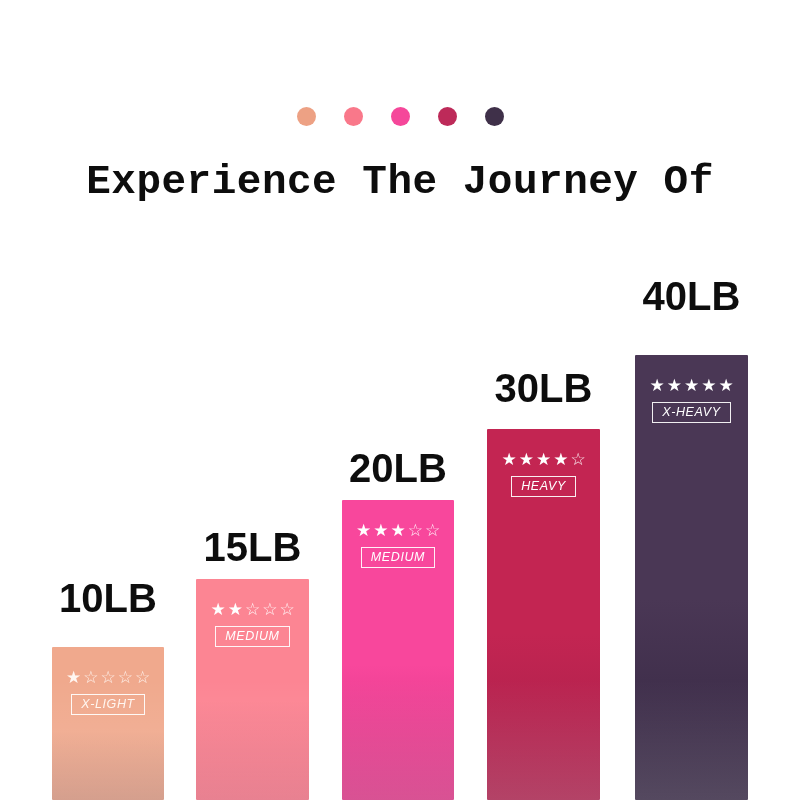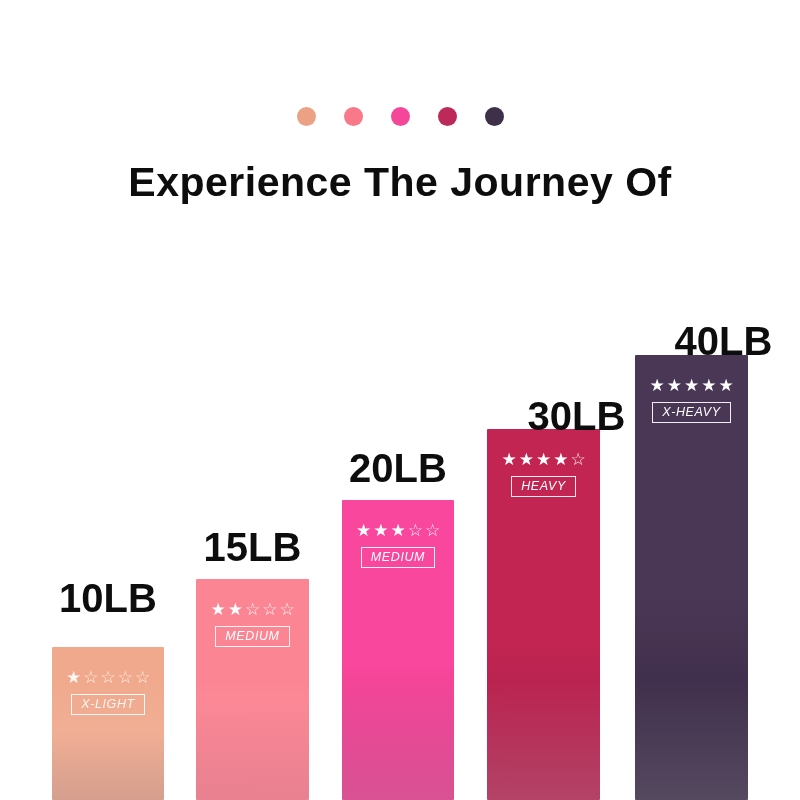--- a/index.html
+++ b/index.html
@@ -40,20 +40,21 @@
     position: absolute;
     top: 148px;
     left: 0;
     width: 800px;
     text-align: center;
     color: #0d0d0d;
     font-weight: bold;
     font-size: 41px;
     line-height: 68px;
     letter-spacing: 0.5px;
+    font-family: Liberation Mono, monospace;
   }
   .heading .line {
     display: block;
     white-space: nowrap;
   }
 
   
   .chart {
     position: absolute;
     left: 0;
@@ -197,32 +198,32 @@
         <div class="bar-inner" style="top: 22px;">
           <div class="stars">
             <span class="star">★</span>
             <span class="star">★</span>
             <span class="star">★</span>
             <span class="star">★</span>
             <span class="star empty">☆</span>
           </div>
           <div class="level-badge">HEAVY</div>
         </div>
-        <div class="bar-weight" style="bottom: 364px; margin-left: 33px;">30LB</div>
+        <div class="bar-weight" style="bottom: 392px;">30LB</div>
       </div>
       <div class="bar-group b4" style="left: 635px; width: 113px; height: 445px;">
         <div class="bar" style="height: 445px; background: linear-gradient(rgb(74, 55, 85) 0%, rgb(74, 55, 85) 55%, rgb(52, 38, 65) 100%);"></div>
         <div class="bar-fade"></div>
         <div class="bar-inner" style="top: 22px;">
           <div class="stars">
             <span class="star">★</span>
             <span class="star">★</span>
             <span class="star">★</span>
             <span class="star">★</span>
             <span class="star">★</span>
           </div>
           <div class="level-badge">X-HEAVY</div>
         </div>
-        <div class="bar-weight" style="bottom: 439px; margin-left: 32px;">40LB</div>
+        <div class="bar-weight" style="bottom: 484px;">40LB</div>
       </div>
     </div>
 
 </div>
 
 </body></html>

